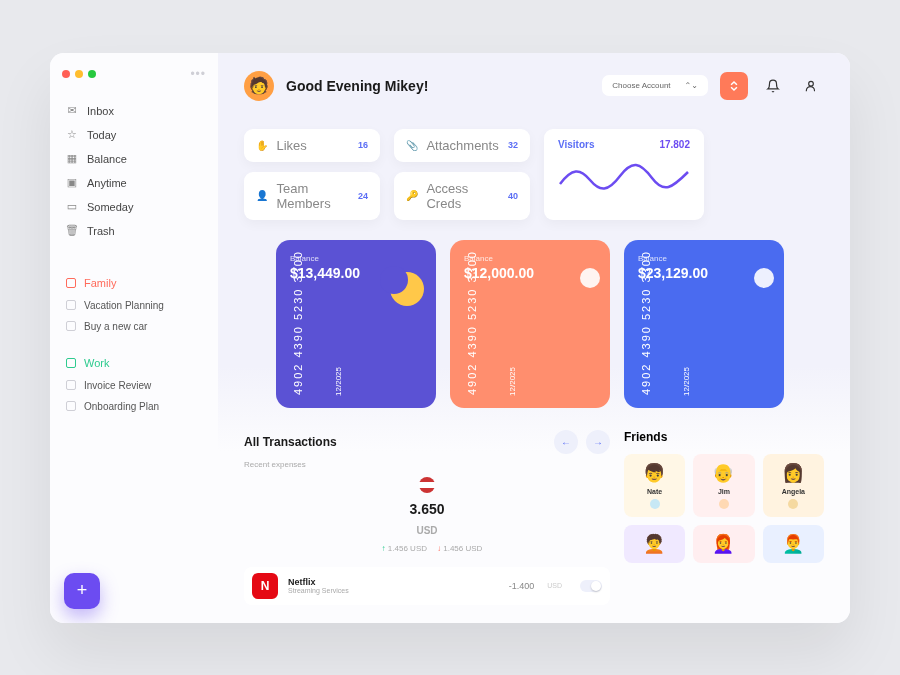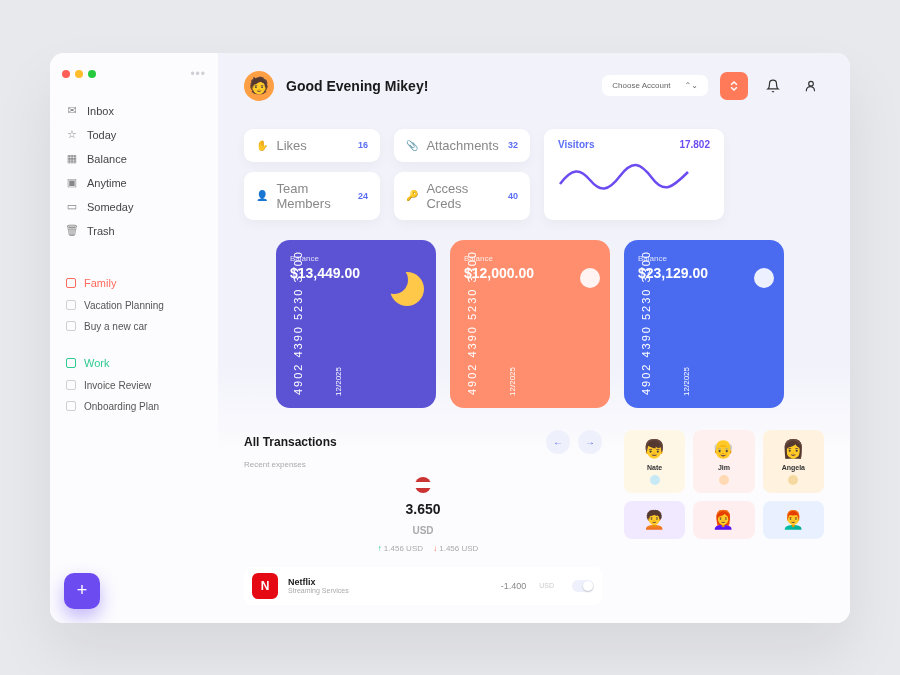--- a/index.html
+++ b/index.html
@@ -27,38 +27,38 @@
 .hsp{flex:1;}
 .acct-sel{background:#fff;border-radius:7px;padding:6px 10px;font-size:8px;color:#666;display:flex;align-items:center;gap:14px;cursor:pointer;}
 .swap-btn{width:28px;height:28px;background:#ff7a59;border-radius:7px;display:flex;align-items:center;justify-content:center;color:#fff;cursor:pointer;}
 .hicon{width:26px;height:26px;display:flex;align-items:center;justify-content:center;color:#333;cursor:pointer;}
 .stats-row{display:flex;gap:14px;margin-top:28px;}
 .stats-col{display:flex;flex-direction:column;gap:10px;}
 .stat-card{background:#fff;border-radius:9px;padding:9px 12px;display:flex;align-items:center;gap:8px;width:136px;box-shadow:0 4px 12px rgba(0,0,0,0.04);}
 .stat-card .sic{color:#bbb;font-size:10px;}
 .stat-card .slbl{font-size:13px;color:#888;flex:1;}
 .stat-card .sval{font-size:9px;color:#5b6ef5;font-weight:600;}
-.visitors{background:#fff;border-radius:9px;padding:10px 14px;width:180px;box-shadow:0 4px 12px rgba(0,0,0,0.04);}
+.visitors{background:#fff;border-radius:9px;padding:10px 14px;width:160px;box-shadow:0 4px 12px rgba(0,0,0,0.04);}
 .visitors .vhead{display:flex;justify-content:space-between;font-size:10px;font-weight:600;}
 .visitors .vhead .vl{color:#5b6ef5;}
 .visitors .vhead .vv{color:#6c4cf1;}
 .spark{margin-top:8px;}
 .cards-row{display:flex;gap:14px;margin-top:20px;margin-left:32px;}
 .card{width:160px;height:168px;border-radius:14px;padding:14px;color:#fff;position:relative;overflow:hidden;}
 .card.purple{background:#5b52d4;}
 .card.orange{background:#ff8e6e;}
 .card.blue{background:#4a6bf0;}
 .card .blabel{font-size:8px;opacity:0.8;}
 .card .bval{font-size:14px;font-weight:700;margin-top:2px;}
 .card .cnum{position:absolute;left:14px;bottom:12px;writing-mode:vertical-rl;transform:rotate(180deg);font-size:11px;letter-spacing:2px;font-weight:500;line-height:1.5;}
 .card .cexp{position:absolute;left:58px;bottom:12px;writing-mode:vertical-rl;transform:rotate(180deg);font-size:8px;}
 .card .decor-circle{position:absolute;right:10px;top:28px;width:20px;height:20px;border-radius:50%;background:rgba(255,255,255,0.9);}
 .moon{position:absolute;right:12px;top:32px;width:34px;height:34px;border-radius:50%;background:#ffc849;}
 .moon:after{content:"";position:absolute;width:28px;height:28px;border-radius:50%;background:#5b52d4;left:-10px;top:-6px;}
-.bottom-row{display:flex;gap:22px;margin-top:22px;}
+.bottom-row{display:flex;gap:14px;margin-top:22px;}
 .trans{flex:1;}
 .trans-head{display:flex;align-items:center;}
 .trans-head h3{font-size:12px;font-weight:700;color:#1a1a1a;}
 .arrows{margin-left:auto;display:flex;gap:8px;}
 .arrbtn{width:24px;height:24px;border-radius:50%;background:#eef0fb;display:flex;align-items:center;justify-content:center;font-size:10px;color:#5b6ef5;cursor:pointer;}
 .recent{font-size:8px;color:#aaa;margin-top:6px;}
 .total-row{display:flex;align-items:center;gap:8px;margin-top:8px;flex-direction:column;}
 .flag{width:16px;height:16px;border-radius:50%;background:linear-gradient(#c33 33%,#fff 33% 66%,#c33 66%);position:relative;}
 .tval{font-size:14px;font-weight:700;color:#1a1a1a;}
 .tcur{font-size:10px;color:#aaa;font-weight:600;}
@@ -266,20 +266,21 @@
             <div class="tx-name">Netflix</div>
             <div class="tx-cat">Streaming Services</div>
           </div>
           <span class="tx-amt">-1.400</span>
           <span class="tx-cur">USD</span>
           <div class="tx-toggle"></div>
         </div>
       </div>
 
       <div class="friends">
+        <h3>Friends</h3>
         <div class="friend-grid">
           <div class="friend f1">
               <span class="femoji">👦</span>
               <span class="fname">Nate</span>
               <span class="fbadge" style="background:#c7e8f5"></span>
             </div>
           <div class="friend f2">
               <span class="femoji">👴</span>
               <span class="fname">Jim</span>
               <span class="fbadge" style="background:#ffd9b3"></span>

